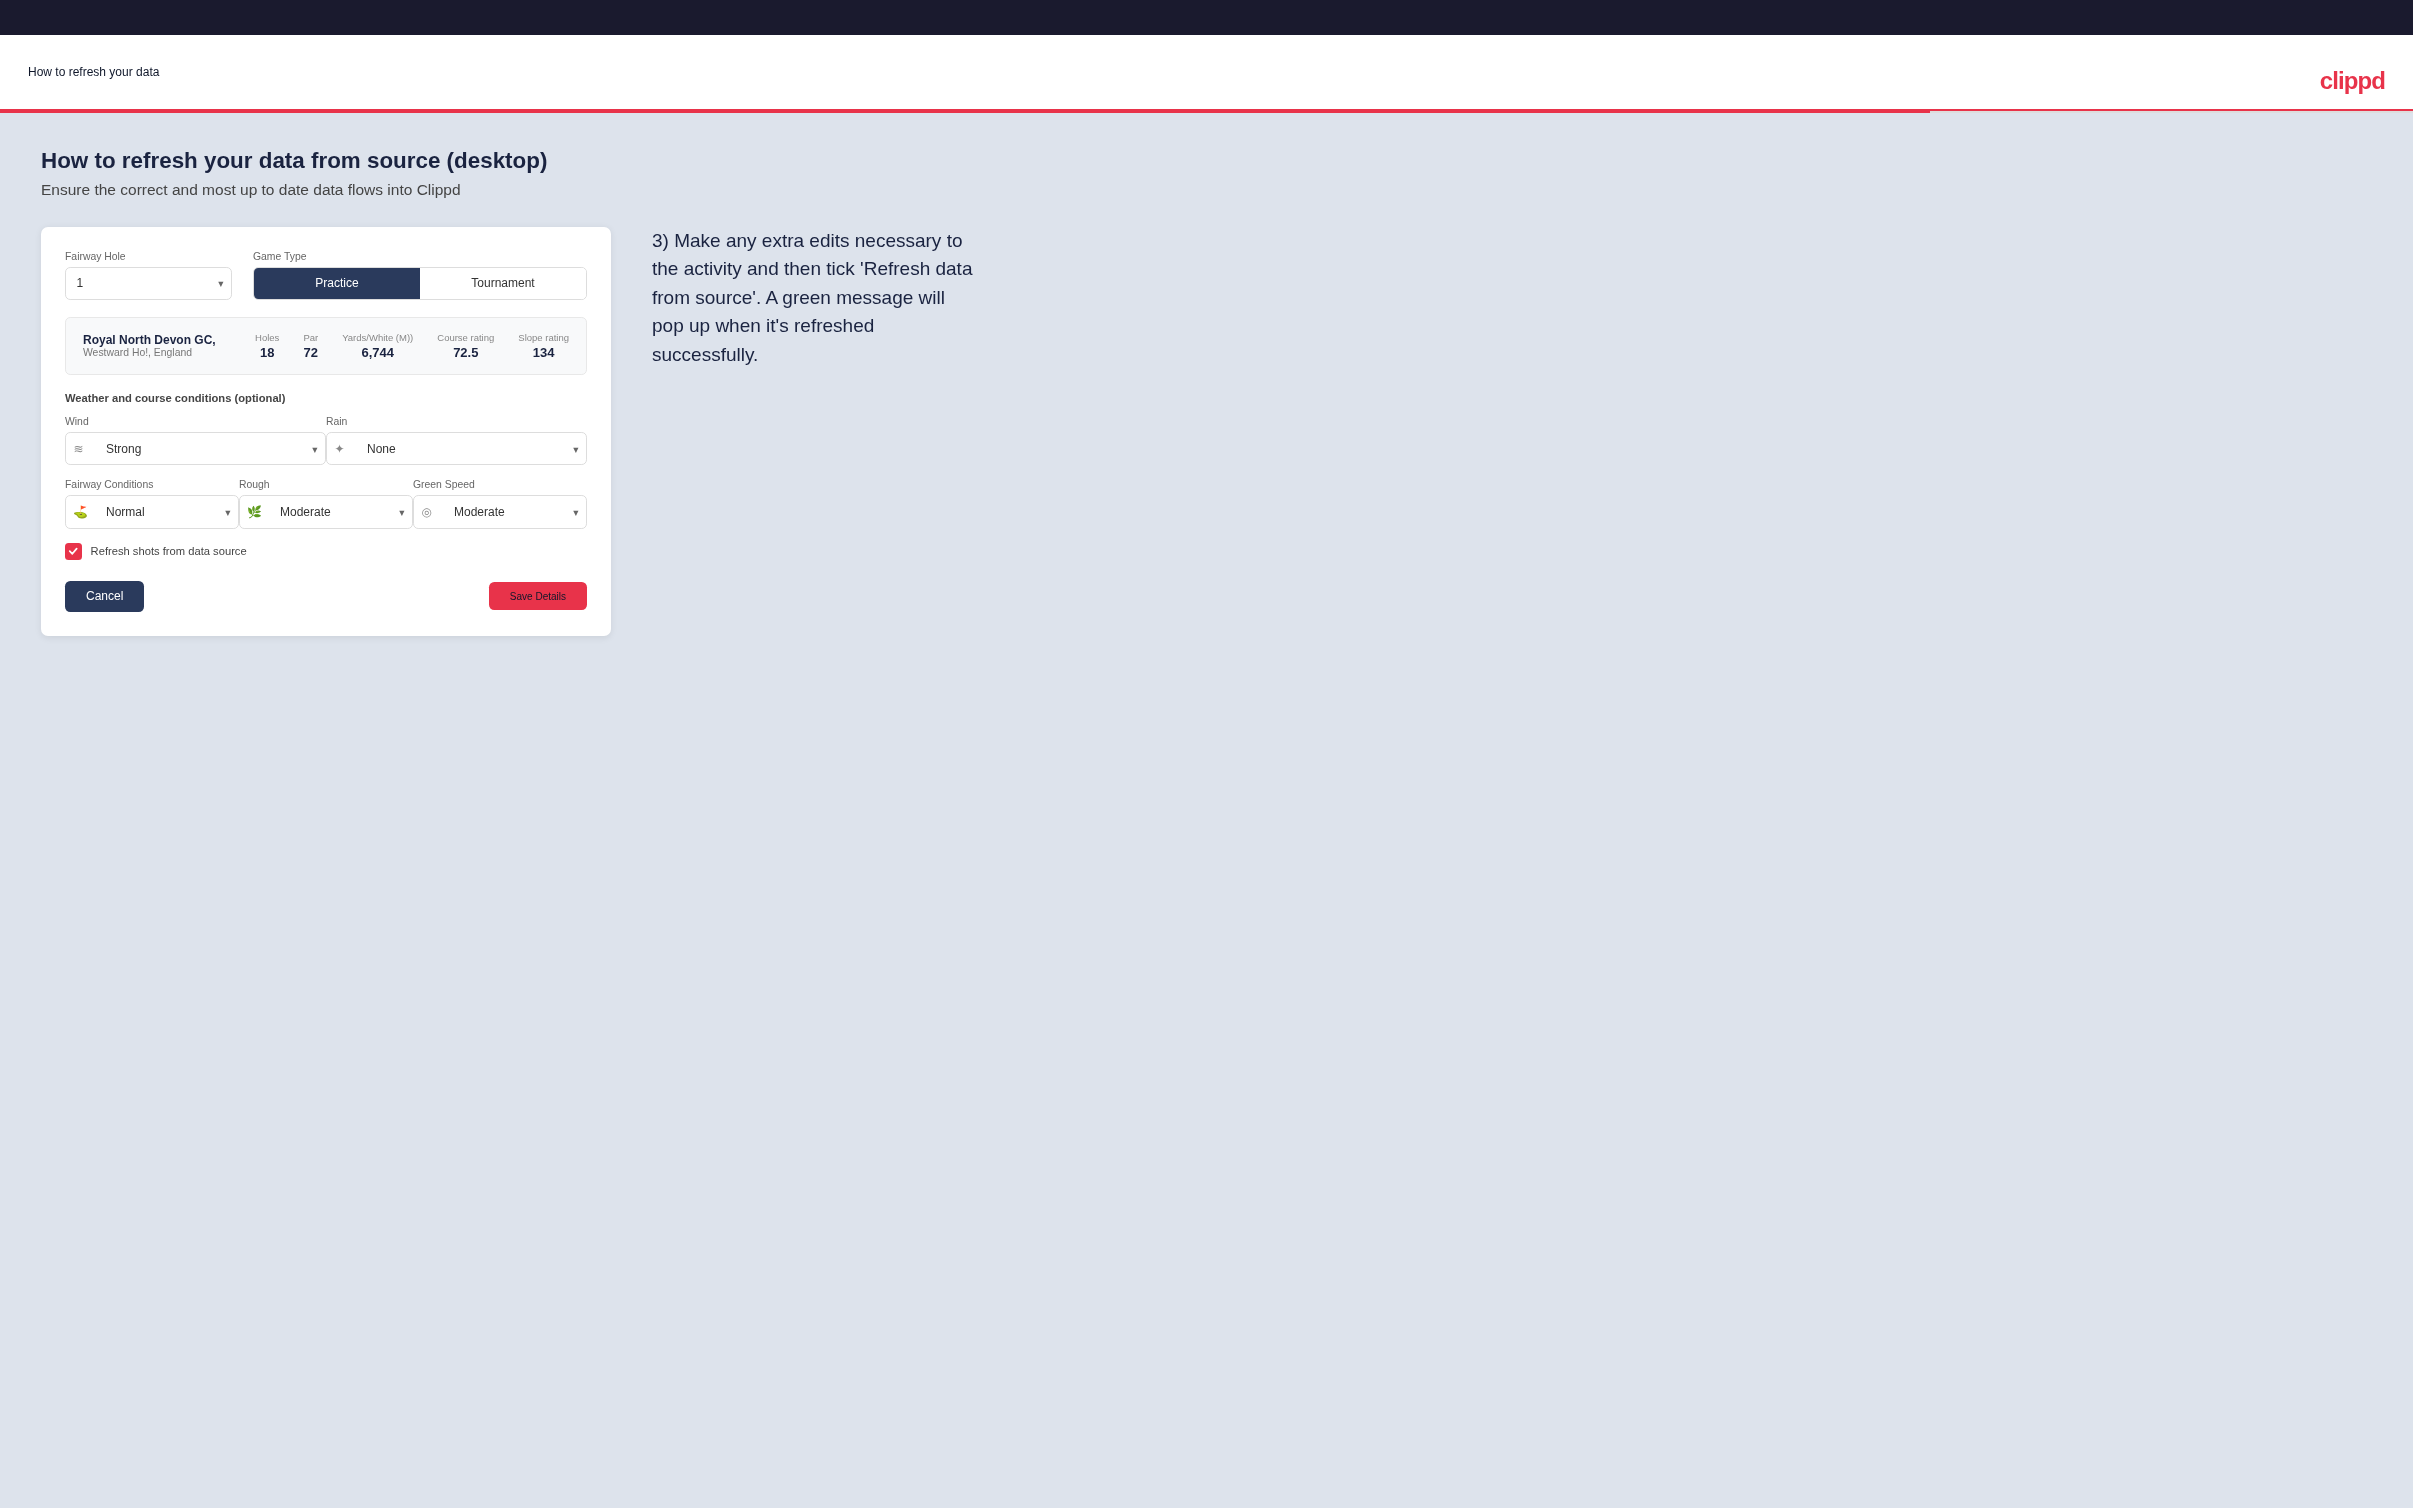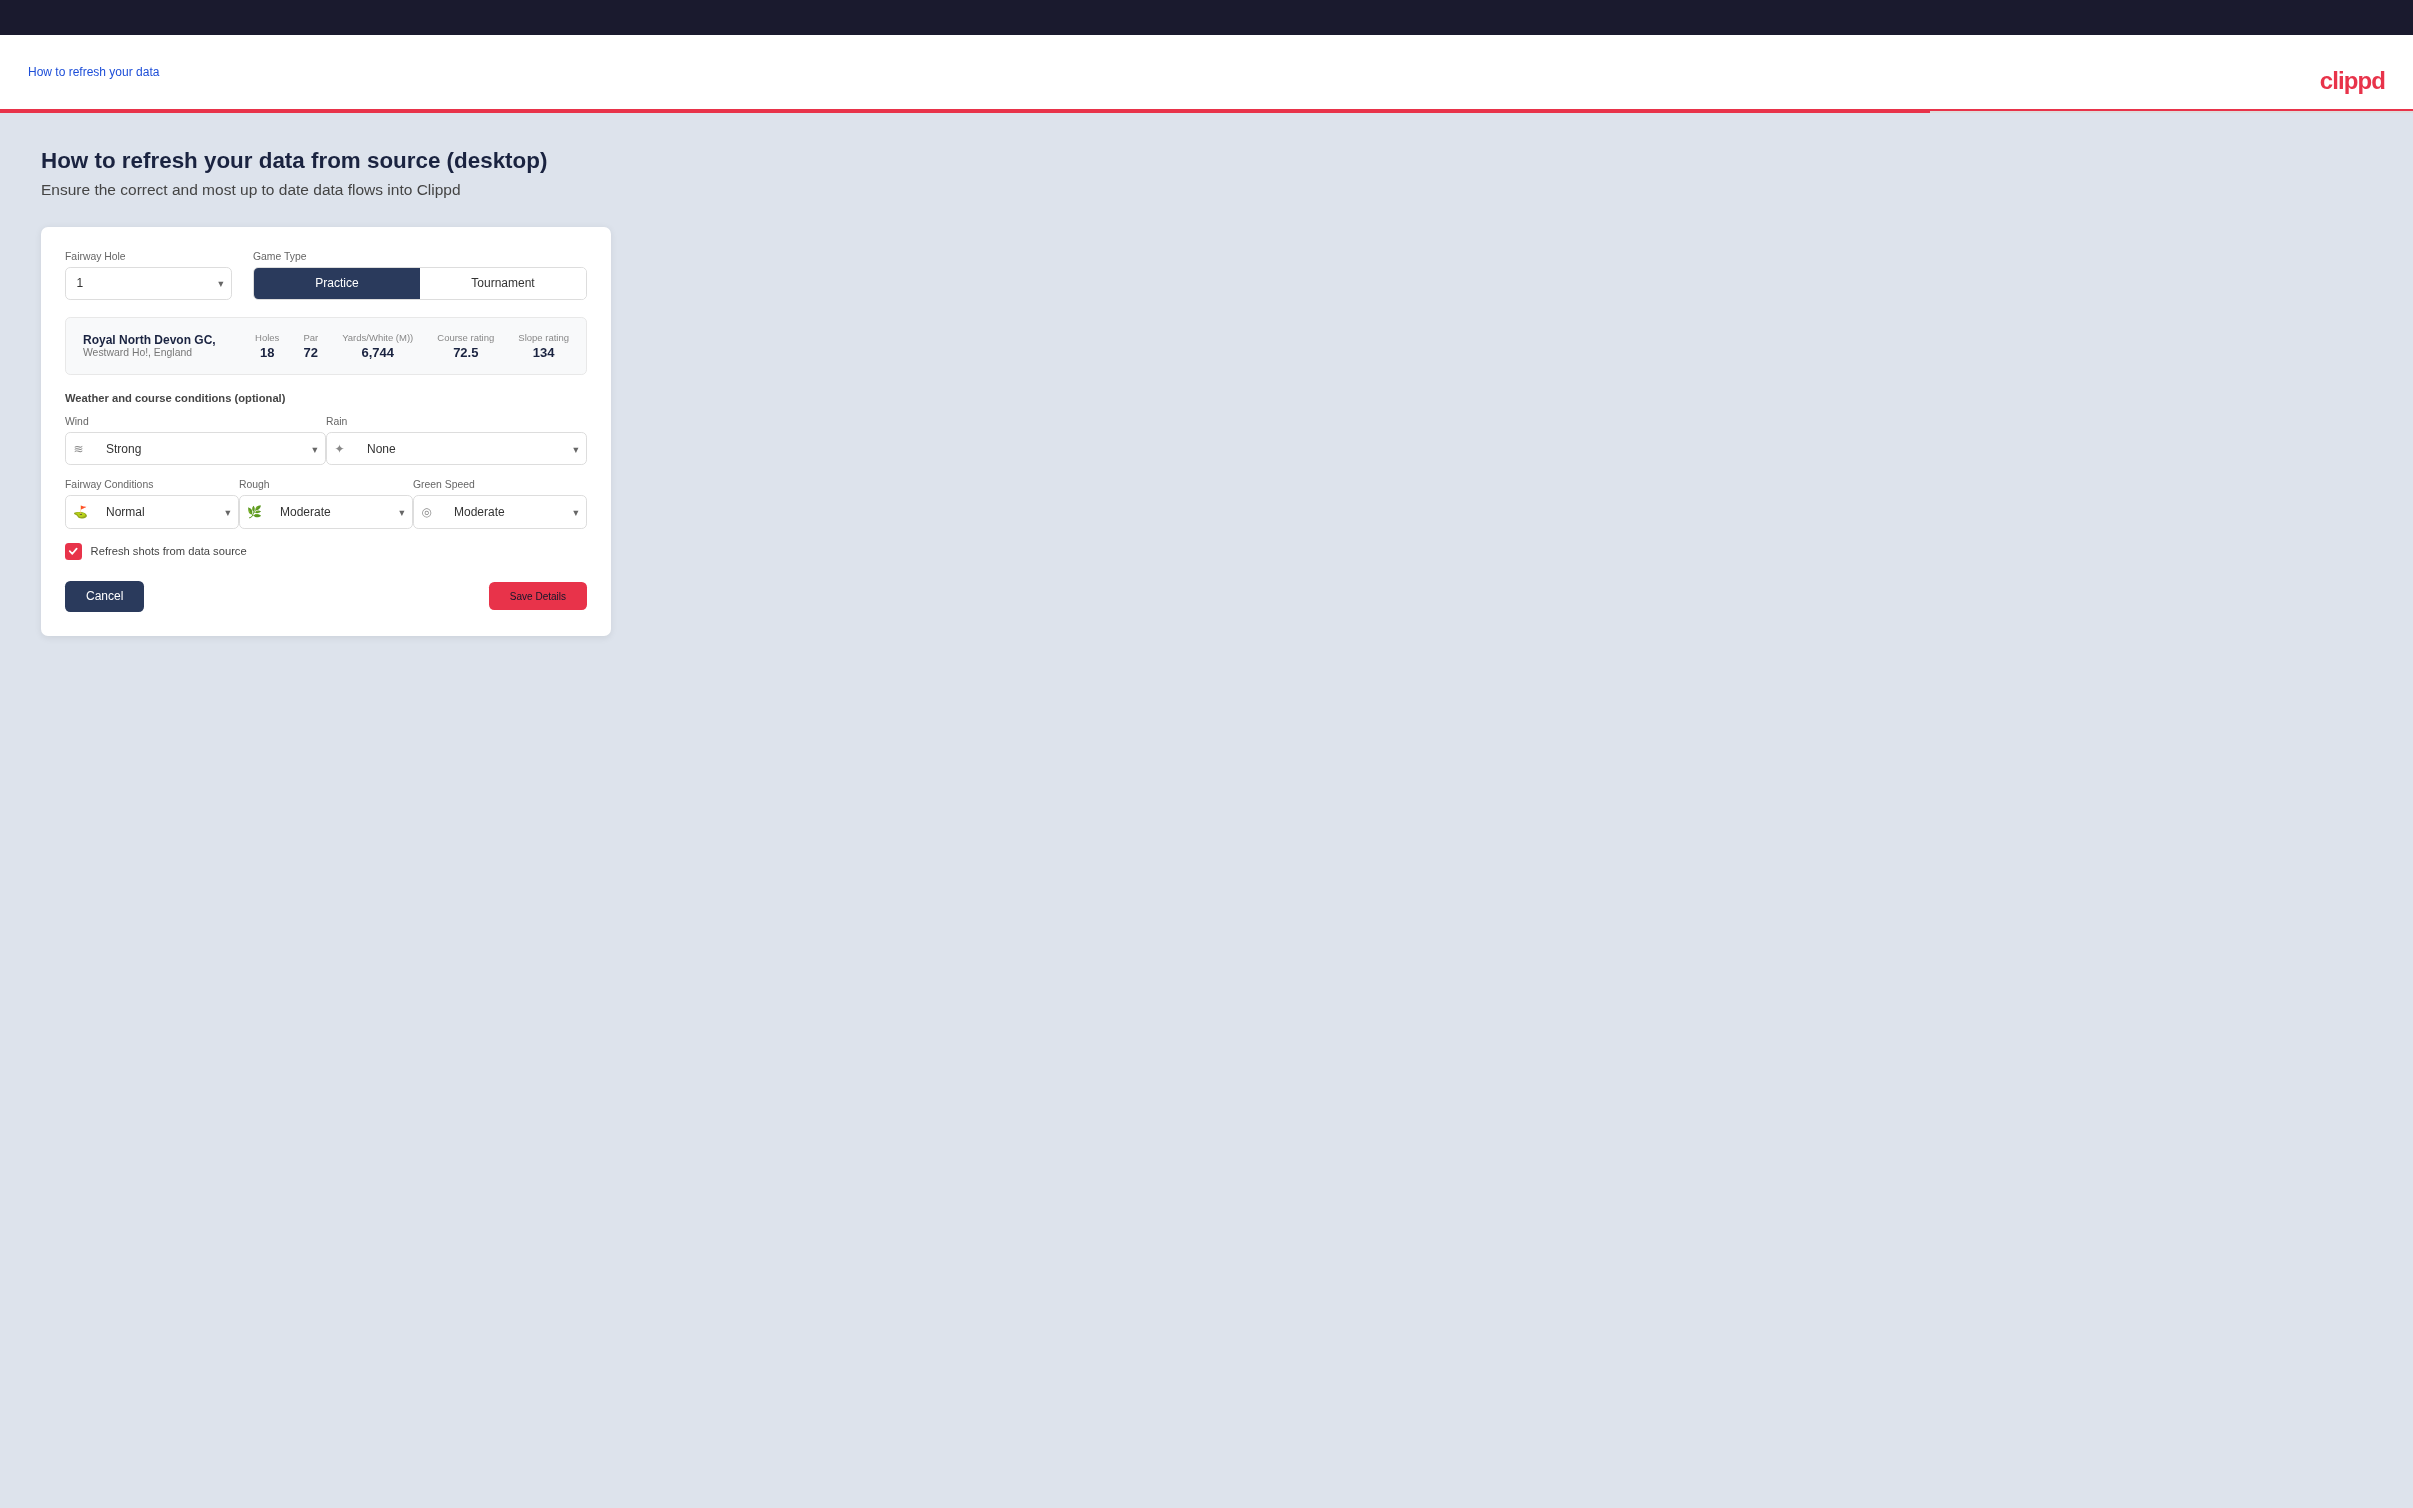--- a/index.html
+++ b/index.html
@@ -15,21 +15,21 @@
     .header {
       background: #fff;
       padding: 14px 28px;
       display: flex;
       align-items: center;
       justify-content: space-between;
       border-bottom: 2.6px solid #e8334a;
     }
     .header-title {
       font-size: 12px;
-      color: #1d4ed8;
+      color: #0f172a;
     }
     .logo {
       font-size: 24px;
       font-weight: 700;
       color: #e8334a;
       letter-spacing: -0.9px;
       margin-top: 18px;
     }
     .main-content {
       background: #dde3ec;
@@ -385,15 +385,18 @@
         <span class="checkbox-label">Refresh shots from data source</span>
       </div>
 
       <div class="form-actions">
         <button class="btn-cancel">Cancel</button>
         <button class="btn-save">Save Details</button>
       </div>
 
     </div>
 
+    <div class="sidebar-text">
+      <p class="sidebar-instruction">3) Make any extra edits necessary to the activity and then tick 'Refresh data from source'. A green message will pop up when it's refreshed successfully.</p>
+    </div>
   </div>
 </div>
 
 
 </body></html>

